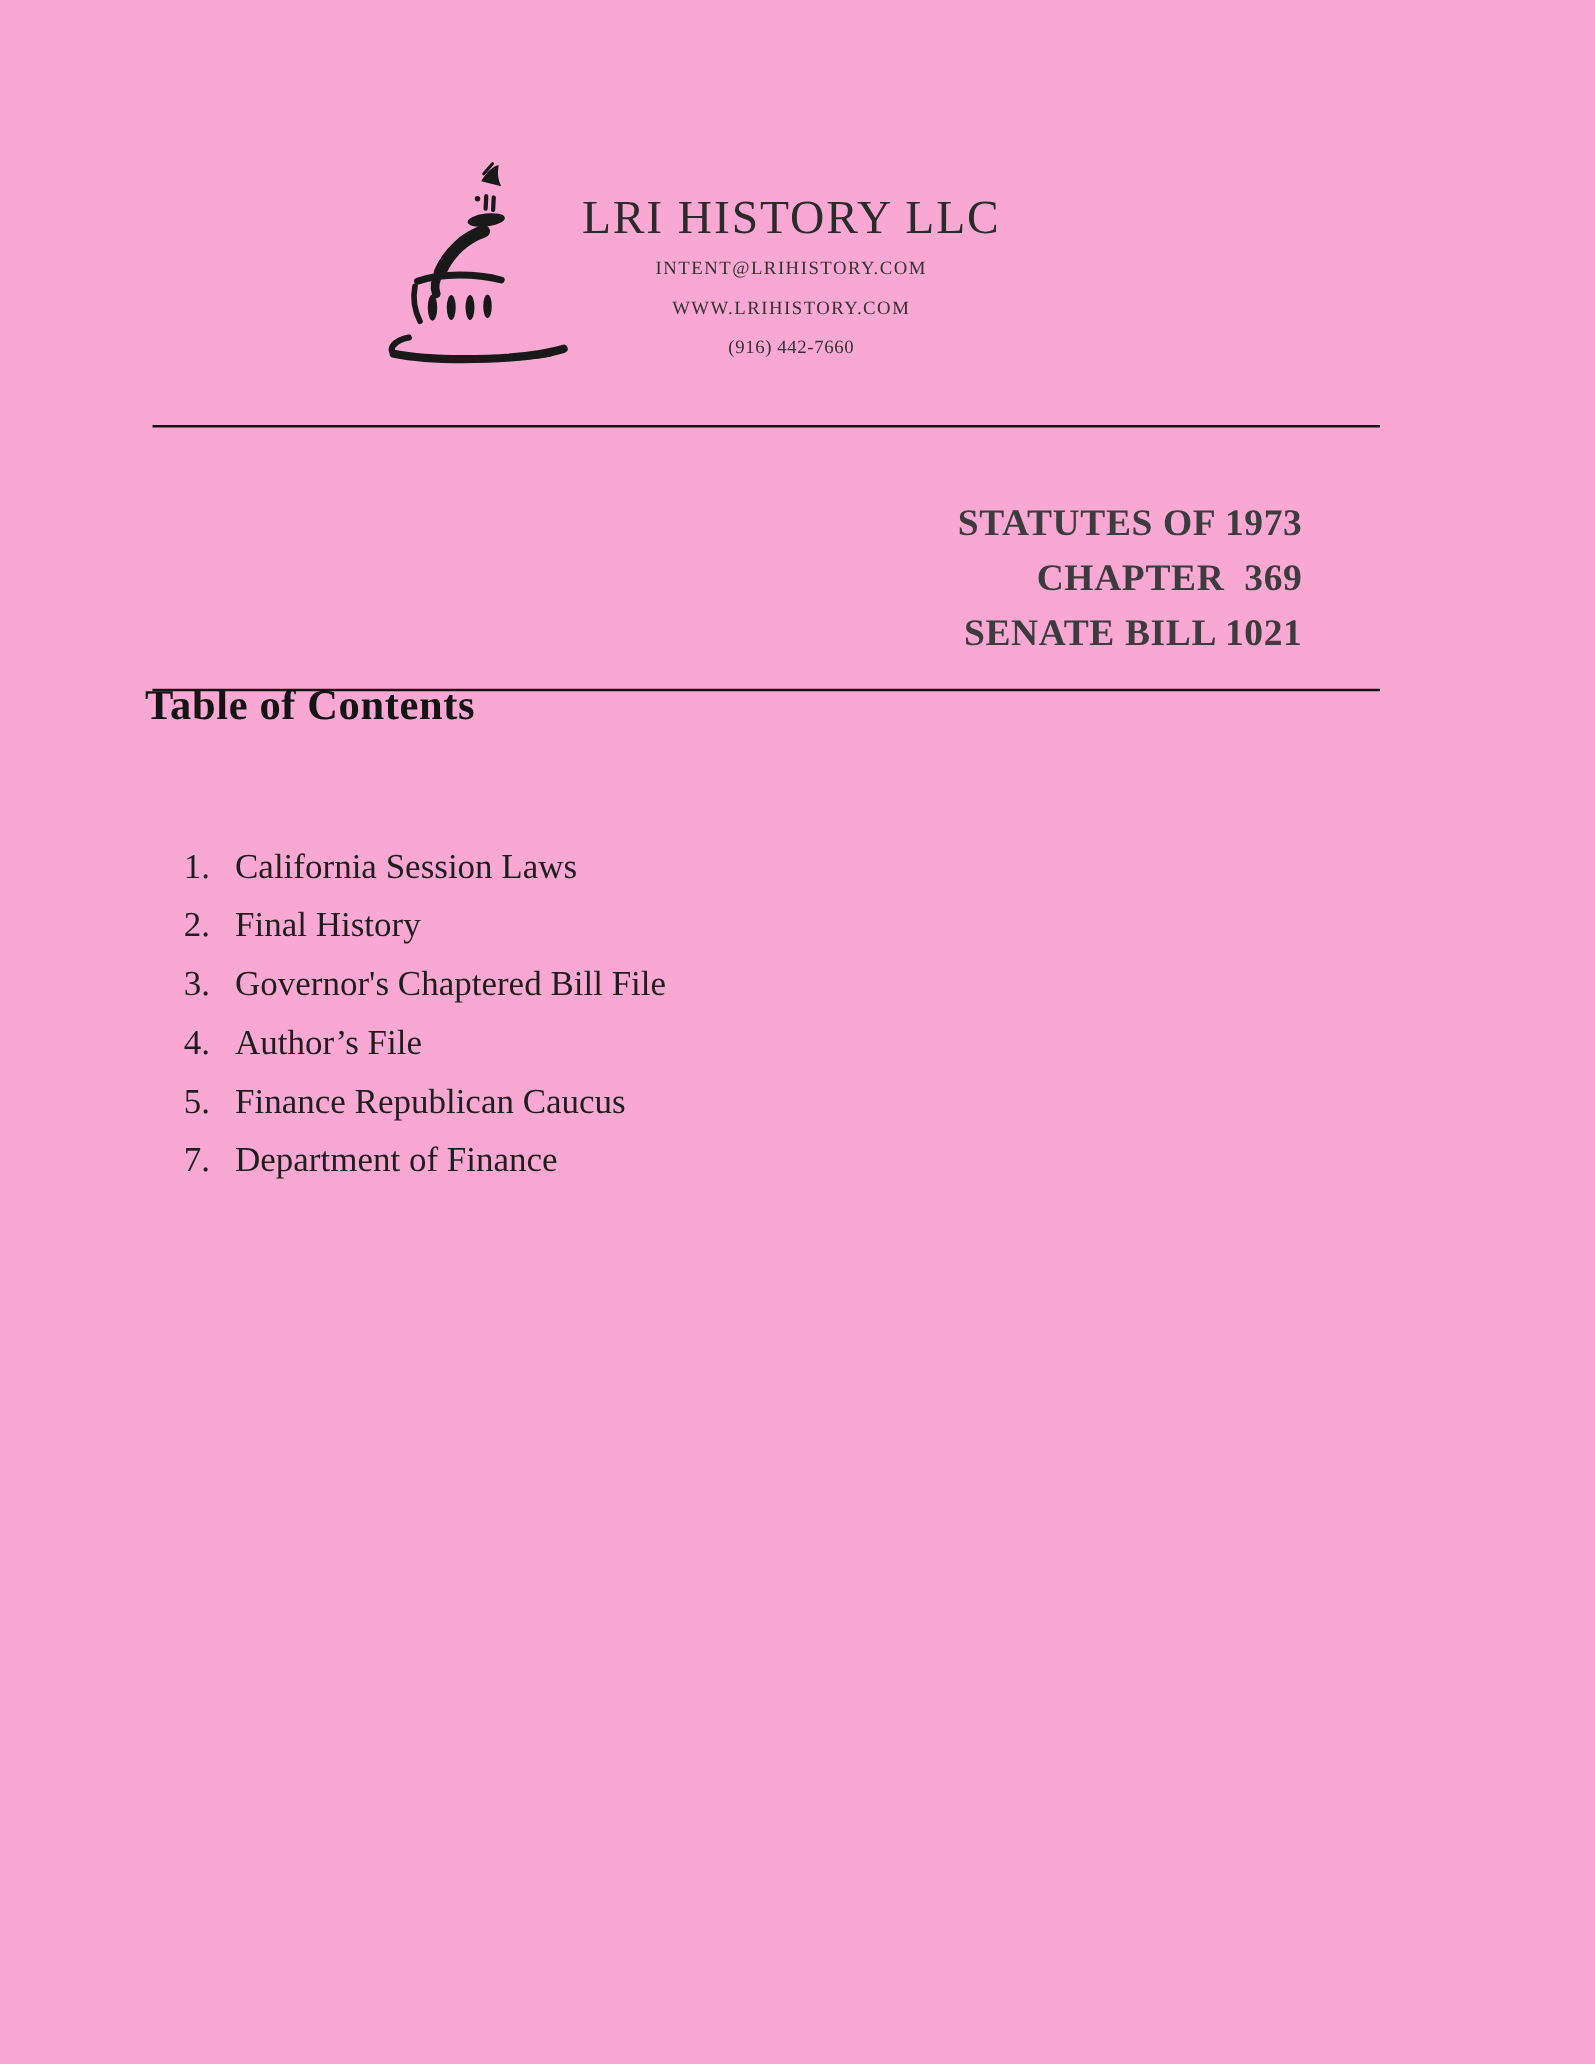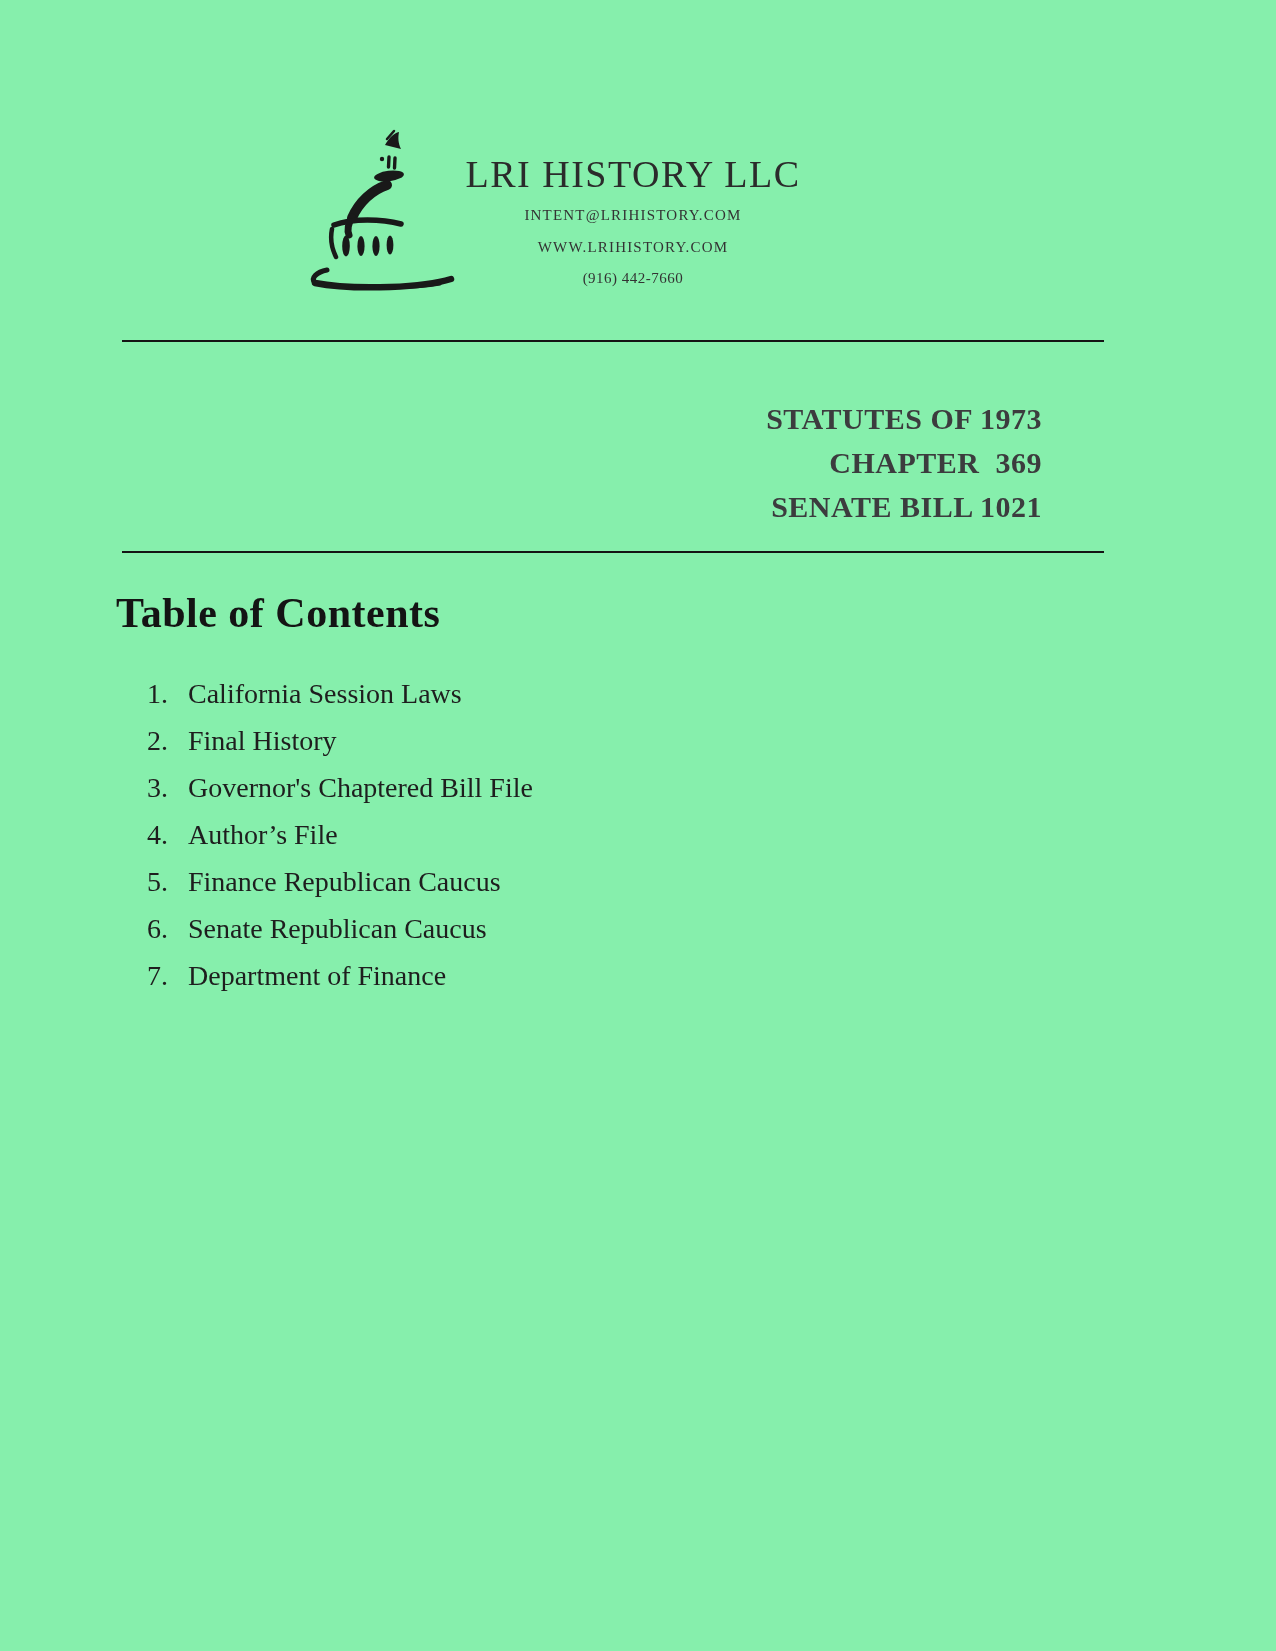--- a/index.html
+++ b/index.html
@@ -1,20 +1,20 @@
 <!DOCTYPE html>
 <html><head>
 <meta charset="utf-8">
 <style>
   html,body { margin:0; padding:0; background:#e8e8e8; }
   .page {
     position:relative;
     width:1276px; height:1651px;
     margin:0 auto;
-    background:#86efac;
+    background:#f9a8d4;
     font-family:"Liberation Serif","DejaVu Serif",serif;
     overflow:hidden;
   }
 
   
   .logo {
     position:absolute; left:290px; top:118px;
     width:172px; height:176px;
   }
   .hdr-line {
@@ -41,22 +41,22 @@
     text-align:right;
     margin-top:20px;
   }
   .case-line {
     font-size:30px; line-height:44px; font-weight:bold;
     color:#3c3c3e; white-space:pre; letter-spacing:0.5px;
   }
 
   
   .toc-heading {
-    position:absolute; left:116px; top:589px;
-    font-size:42px; font-weight:bold; color:#141414;
+    position:absolute; left:116px; top:546px;
+    font-size:34px; font-weight:bold; color:#141414;
     letter-spacing:0.5px;
   }
   .toc-list {
     position:absolute; left:147px; top:678px;
     margin:0; padding:0; list-style:none;
   }
   .toc-item {
     font-size:28px; line-height:32px; color:#1e1e1e;
     margin-bottom:15px; white-space:nowrap;
   }
@@ -124,20 +124,17 @@
     <li class="toc-item">
       <span class="toc-num">3.</span><span>Governor's Chaptered Bill File</span>
     </li>
     <li class="toc-item">
       <span class="toc-num">4.</span><span>Author’s File</span>
     </li>
     <li class="toc-item">
       <span class="toc-num">5.</span><span>Finance Republican Caucus</span>
     </li>
     <li class="toc-item">
-      <span class="toc-num">6.</span><span>Senate Republican Caucus</span>
-    </li>
-    <li class="toc-item">
       <span class="toc-num">7.</span><span>Department of Finance</span>
     </li>
   </ol>
 
 </div>
 
 </body></html>

